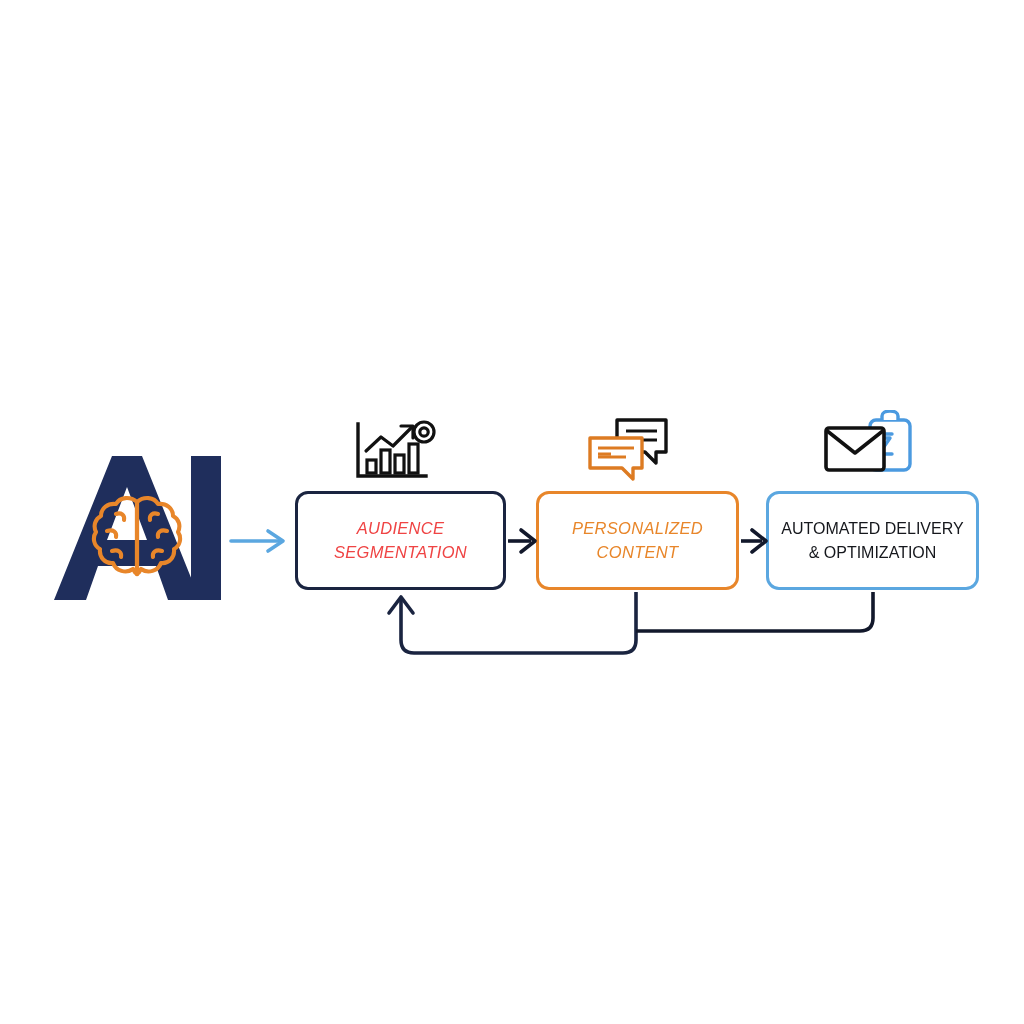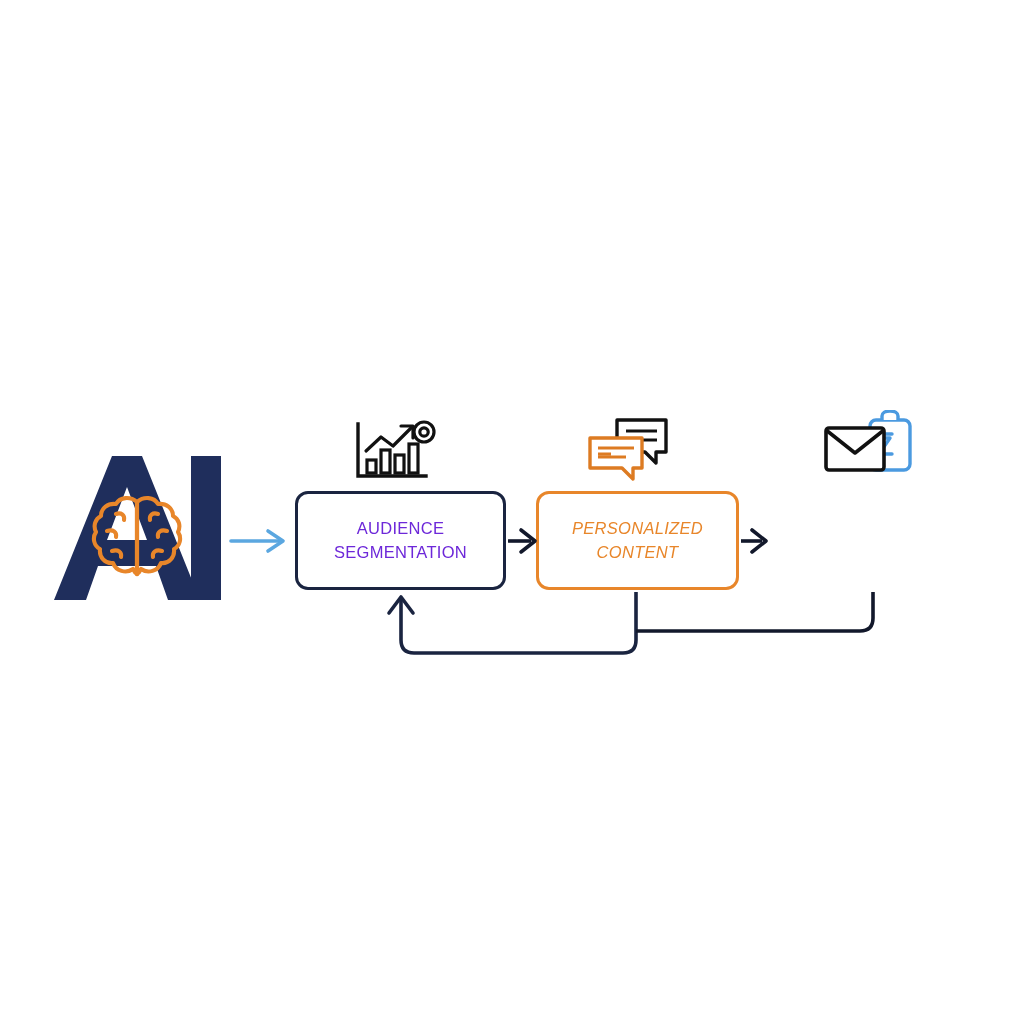--- a/index.html
+++ b/index.html
@@ -48,21 +48,21 @@
     line-height: 1.45;
     letter-spacing: 0.3px;
     white-space: pre-line;
     padding: 0 6px;
   }
   #box-1 {
     left: 295px;
     width: 211px;
     border: 3.2px solid #1a2440;
   }
-  #box-1 .proc-label { color: #6d28d9; }
+  #box-1 .proc-label { color: #ef4444; font-style: italic; }
   #box-2 {
     left: 536px;
     width: 203px;
     border: 3.2px solid #e8862a;
     font-style: italic;
   }
   #box-2 .proc-label { color: #e8862a; }
   #box-3 {
     left: 766px;
     width: 213px;
@@ -201,20 +201,24 @@
   <div class="proc-box" id="box-1">
     <span class="proc-label">AUDIENCE
 SEGMENTATION</span>
   </div>
 
   <div class="proc-box" id="box-2">
     <span class="proc-label">PERSONALIZED
 CONTENT</span>
   </div>
 
+  <div class="proc-box" id="box-3">
+    <span class="proc-label">AUTOMATED DELIVERY
+&amp; OPTIMIZATION</span>
+  </div>
 
   <svg id="connectors" viewBox="0 0 1024 1024" xmlns="http://www.w3.org/2000/svg">
 
     <g>
       <path d="M231 541 L280 541" stroke="#5ba7e0" stroke-width="3.6" fill="none" stroke-linecap="round"></path>
       <path d="M268 531 L283 541 L268 551" stroke="#5ba7e0" stroke-width="3.6" fill="none" stroke-linecap="round" stroke-linejoin="round"></path>
     </g>
 
     <g>
       <path d="M508 541 L531 541" stroke="#12182b" stroke-width="3.6" fill="none"></path>

